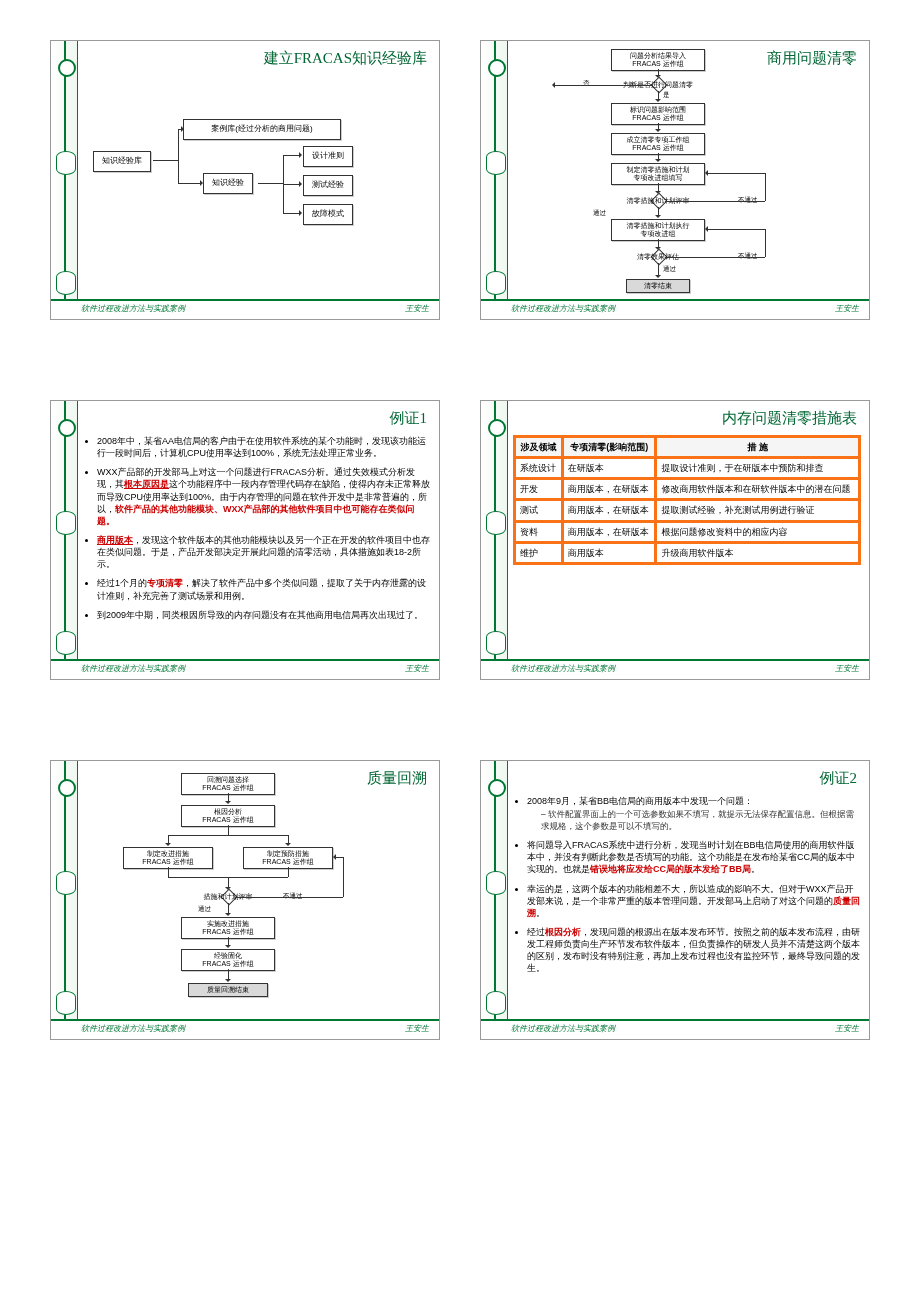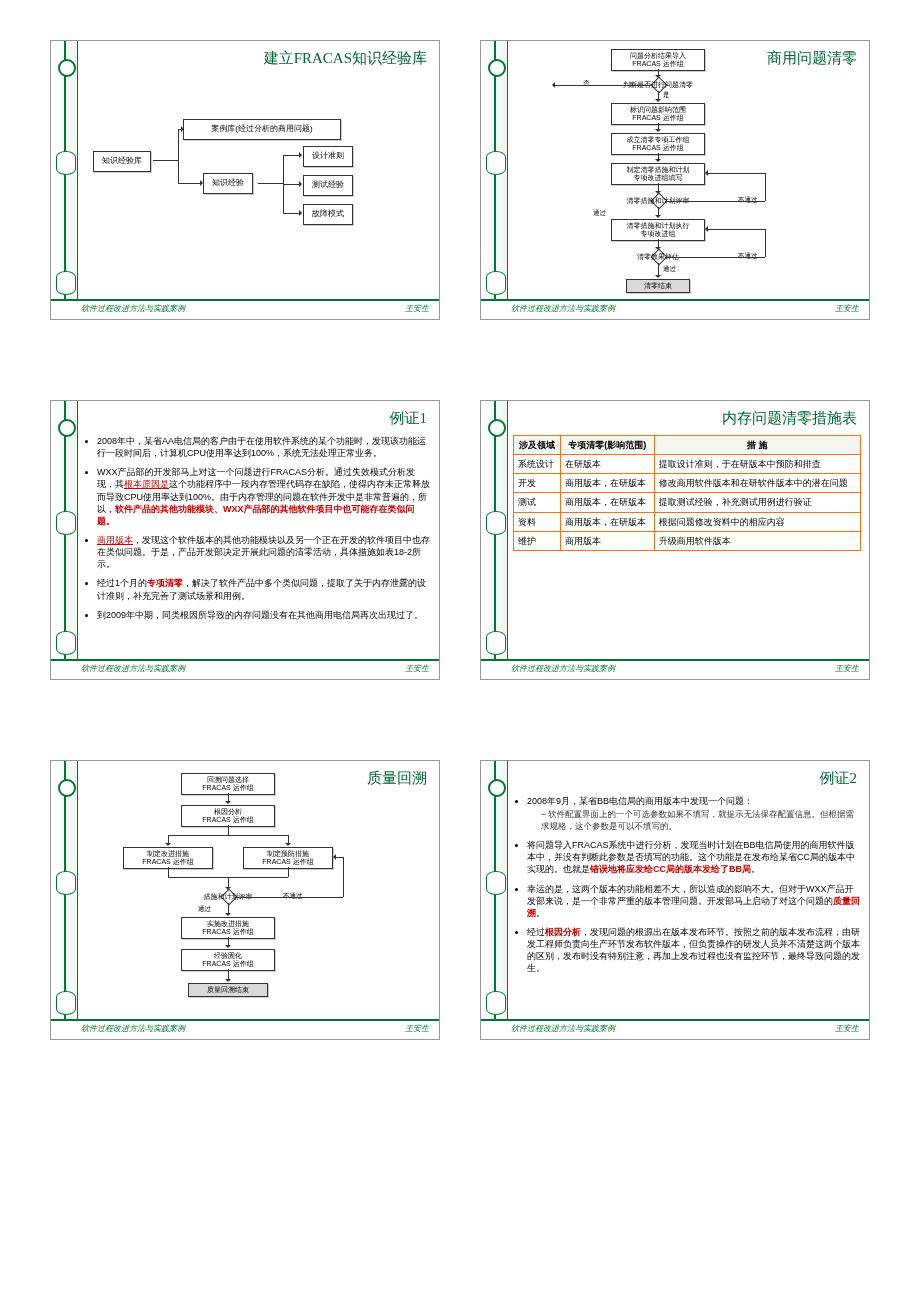--- a/index.html
+++ b/index.html
@@ -102,23 +102,23 @@
     position: absolute;
     left: 32px;
     right: 8px;
     top: 6px;
     bottom: 22px;
   }
   ul.bul { list-style: disc; padding-left: 14px; margin: 0; }
   ul.bul > li { margin-bottom: 7px; color: #000; }
   ul.sub { list-style: none; padding-left: 14px; margin: 2px 0 0 0; font-size: 8.5px; color: #333;}
   .red { color: #cc0000; font-weight: bold; }
-  .redu { color: #cc0000; font-weight: normal; text-decoration: underline;}
+  .redu { color: #cc0000; font-weight: bold; text-decoration: underline;}
   .tbl { border-collapse: collapse; width: 100%; font-size: 9px; }
-  .tbl th, .tbl td { border: 1px solid #f97316; padding: 3px 4px; text-align: left; vertical-align: top;}
+  .tbl th, .tbl td { border: 3px solid #f97316; padding: 3px 4px; text-align: left; vertical-align: top;}
   .tbl th { background: #f5f5f5; text-align: center;}
   
   .fbox {
     position: absolute;
     border: 1px solid #333;
     background: #fff;
     font-size: 7px;
     text-align: center;
     padding: 2px 3px;
     line-height: 1.15;

